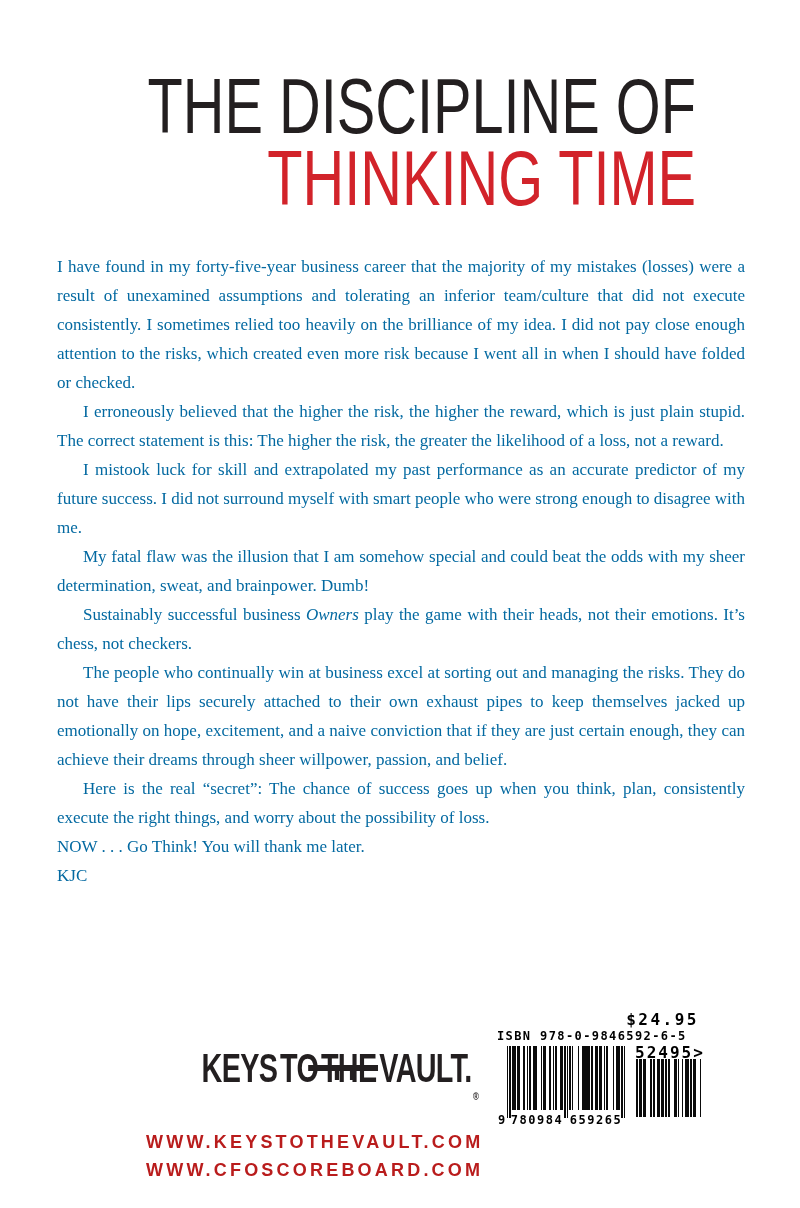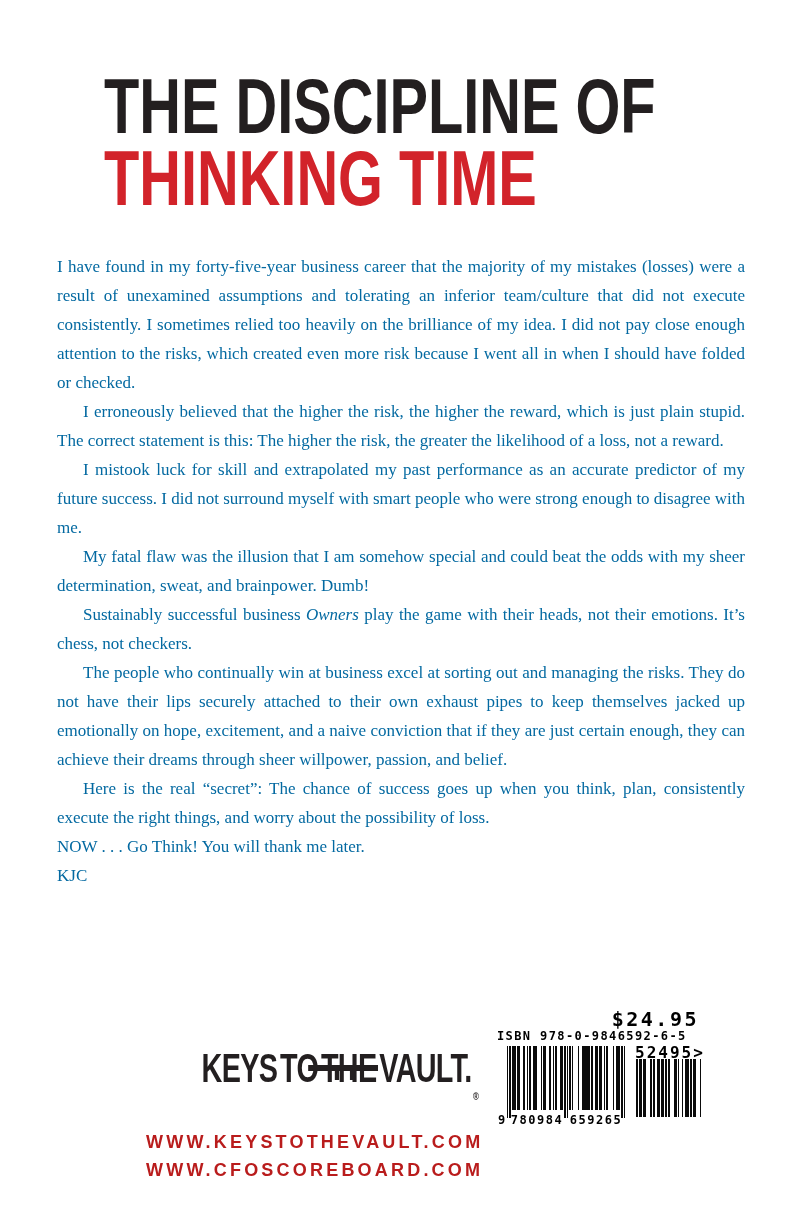--- a/index.html
+++ b/index.html
@@ -7,23 +7,23 @@
     width: 800px; height: 1208px;
     background: #ffffff;
     position: relative;
     overflow: hidden;
     font-family: "Liberation Serif", serif;
   }
 
   
   .title-block {
     position: absolute; top: 70px; left: 0; width: 800px;
-    text-align: left;
+    text-align: right;
     font-family: "Liberation Sans", sans-serif;
-    font-weight: 700;
+    font-weight: 400;
   }
   .title-line {
     display: block;
     font-size: 78px; line-height: 72px;
     white-space: nowrap;
     transform: scaleX(0.74);
     transform-origin: 50% 50%;
     letter-spacing: 0px;
   }
   .title-line.black { color: #231f20; }
@@ -79,21 +79,21 @@
   }
 
   
   .barcode {
     position: absolute; top: 1012px; left: 497px; width: 212px;
     font-family: "DejaVu Sans Mono", monospace;
     color: #000;
   }
   .bc-price {
     text-align: right;
-    font-size: 20px; line-height: 15px;
+    font-size: 16px; line-height: 15px;
     font-weight: 700; letter-spacing: 2.5px;
     padding-right: 10px;
   }
   .bc-isbn {
     font-size: 12px; line-height: 15px;
     font-weight: 700; letter-spacing: 1.4px;
     white-space: nowrap;
     margin-top: 2px;
   }
   .bc-row { display: flex; align-items: flex-start; margin-top: 2px; }

